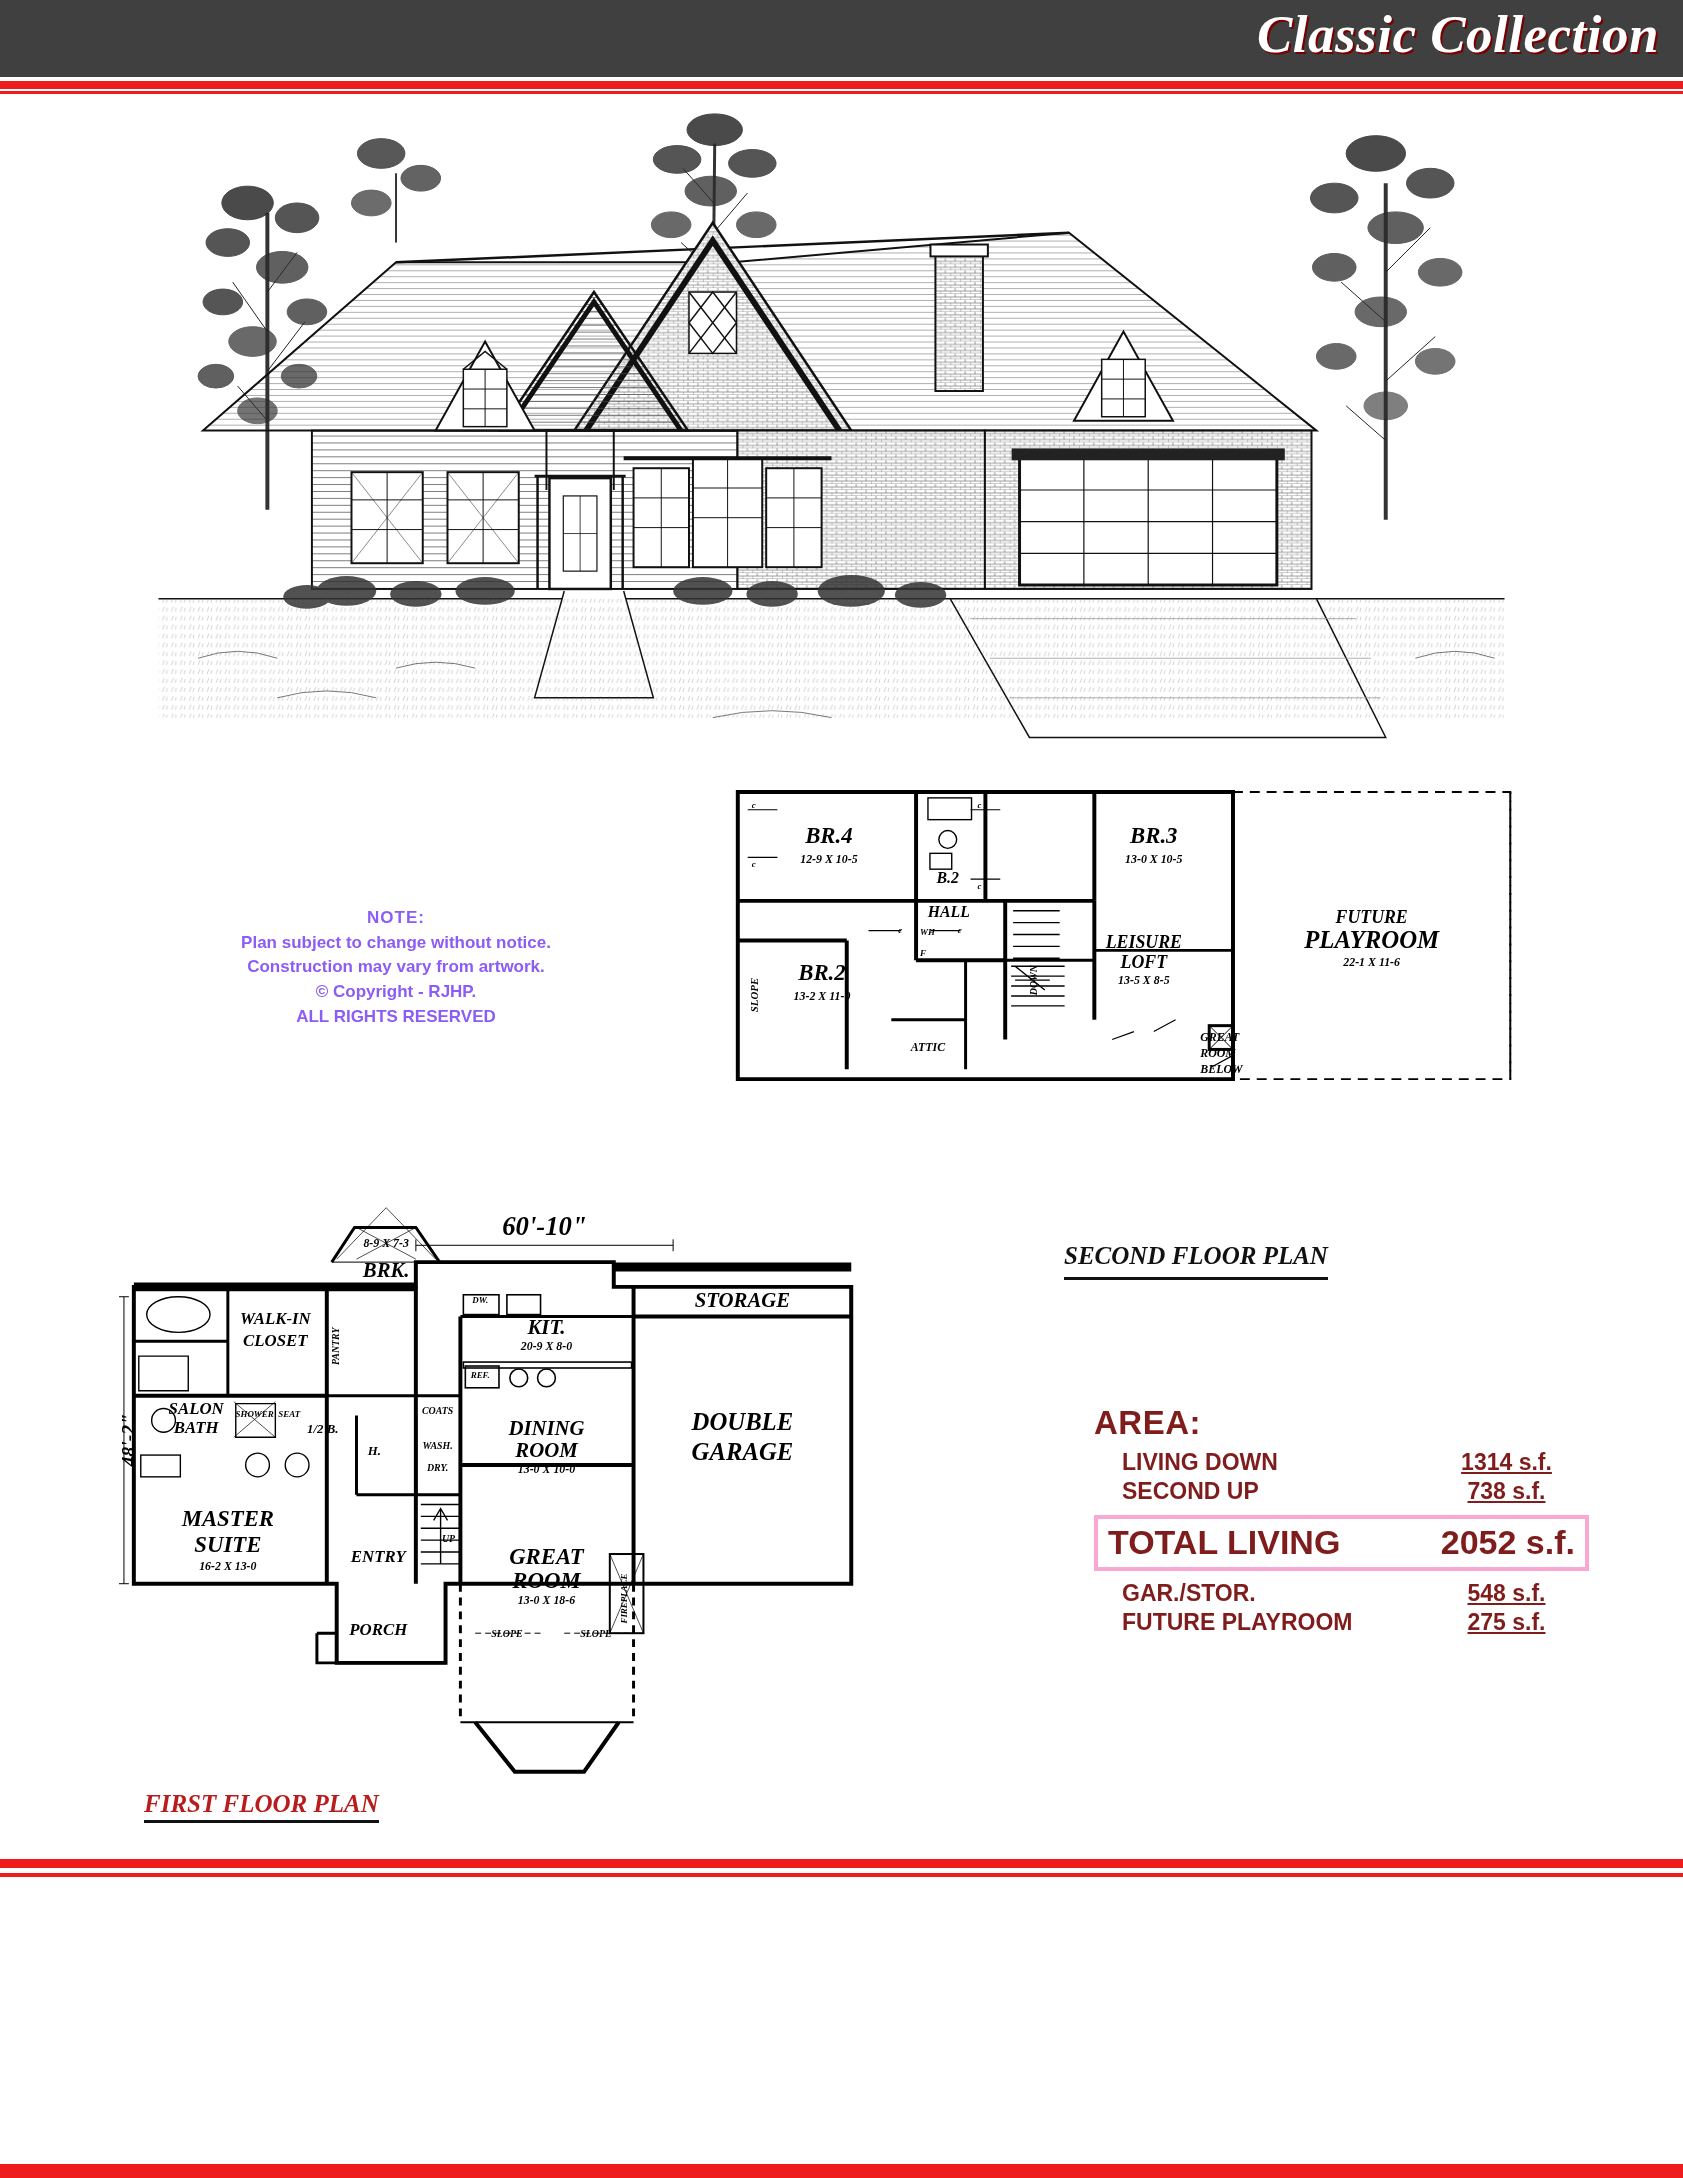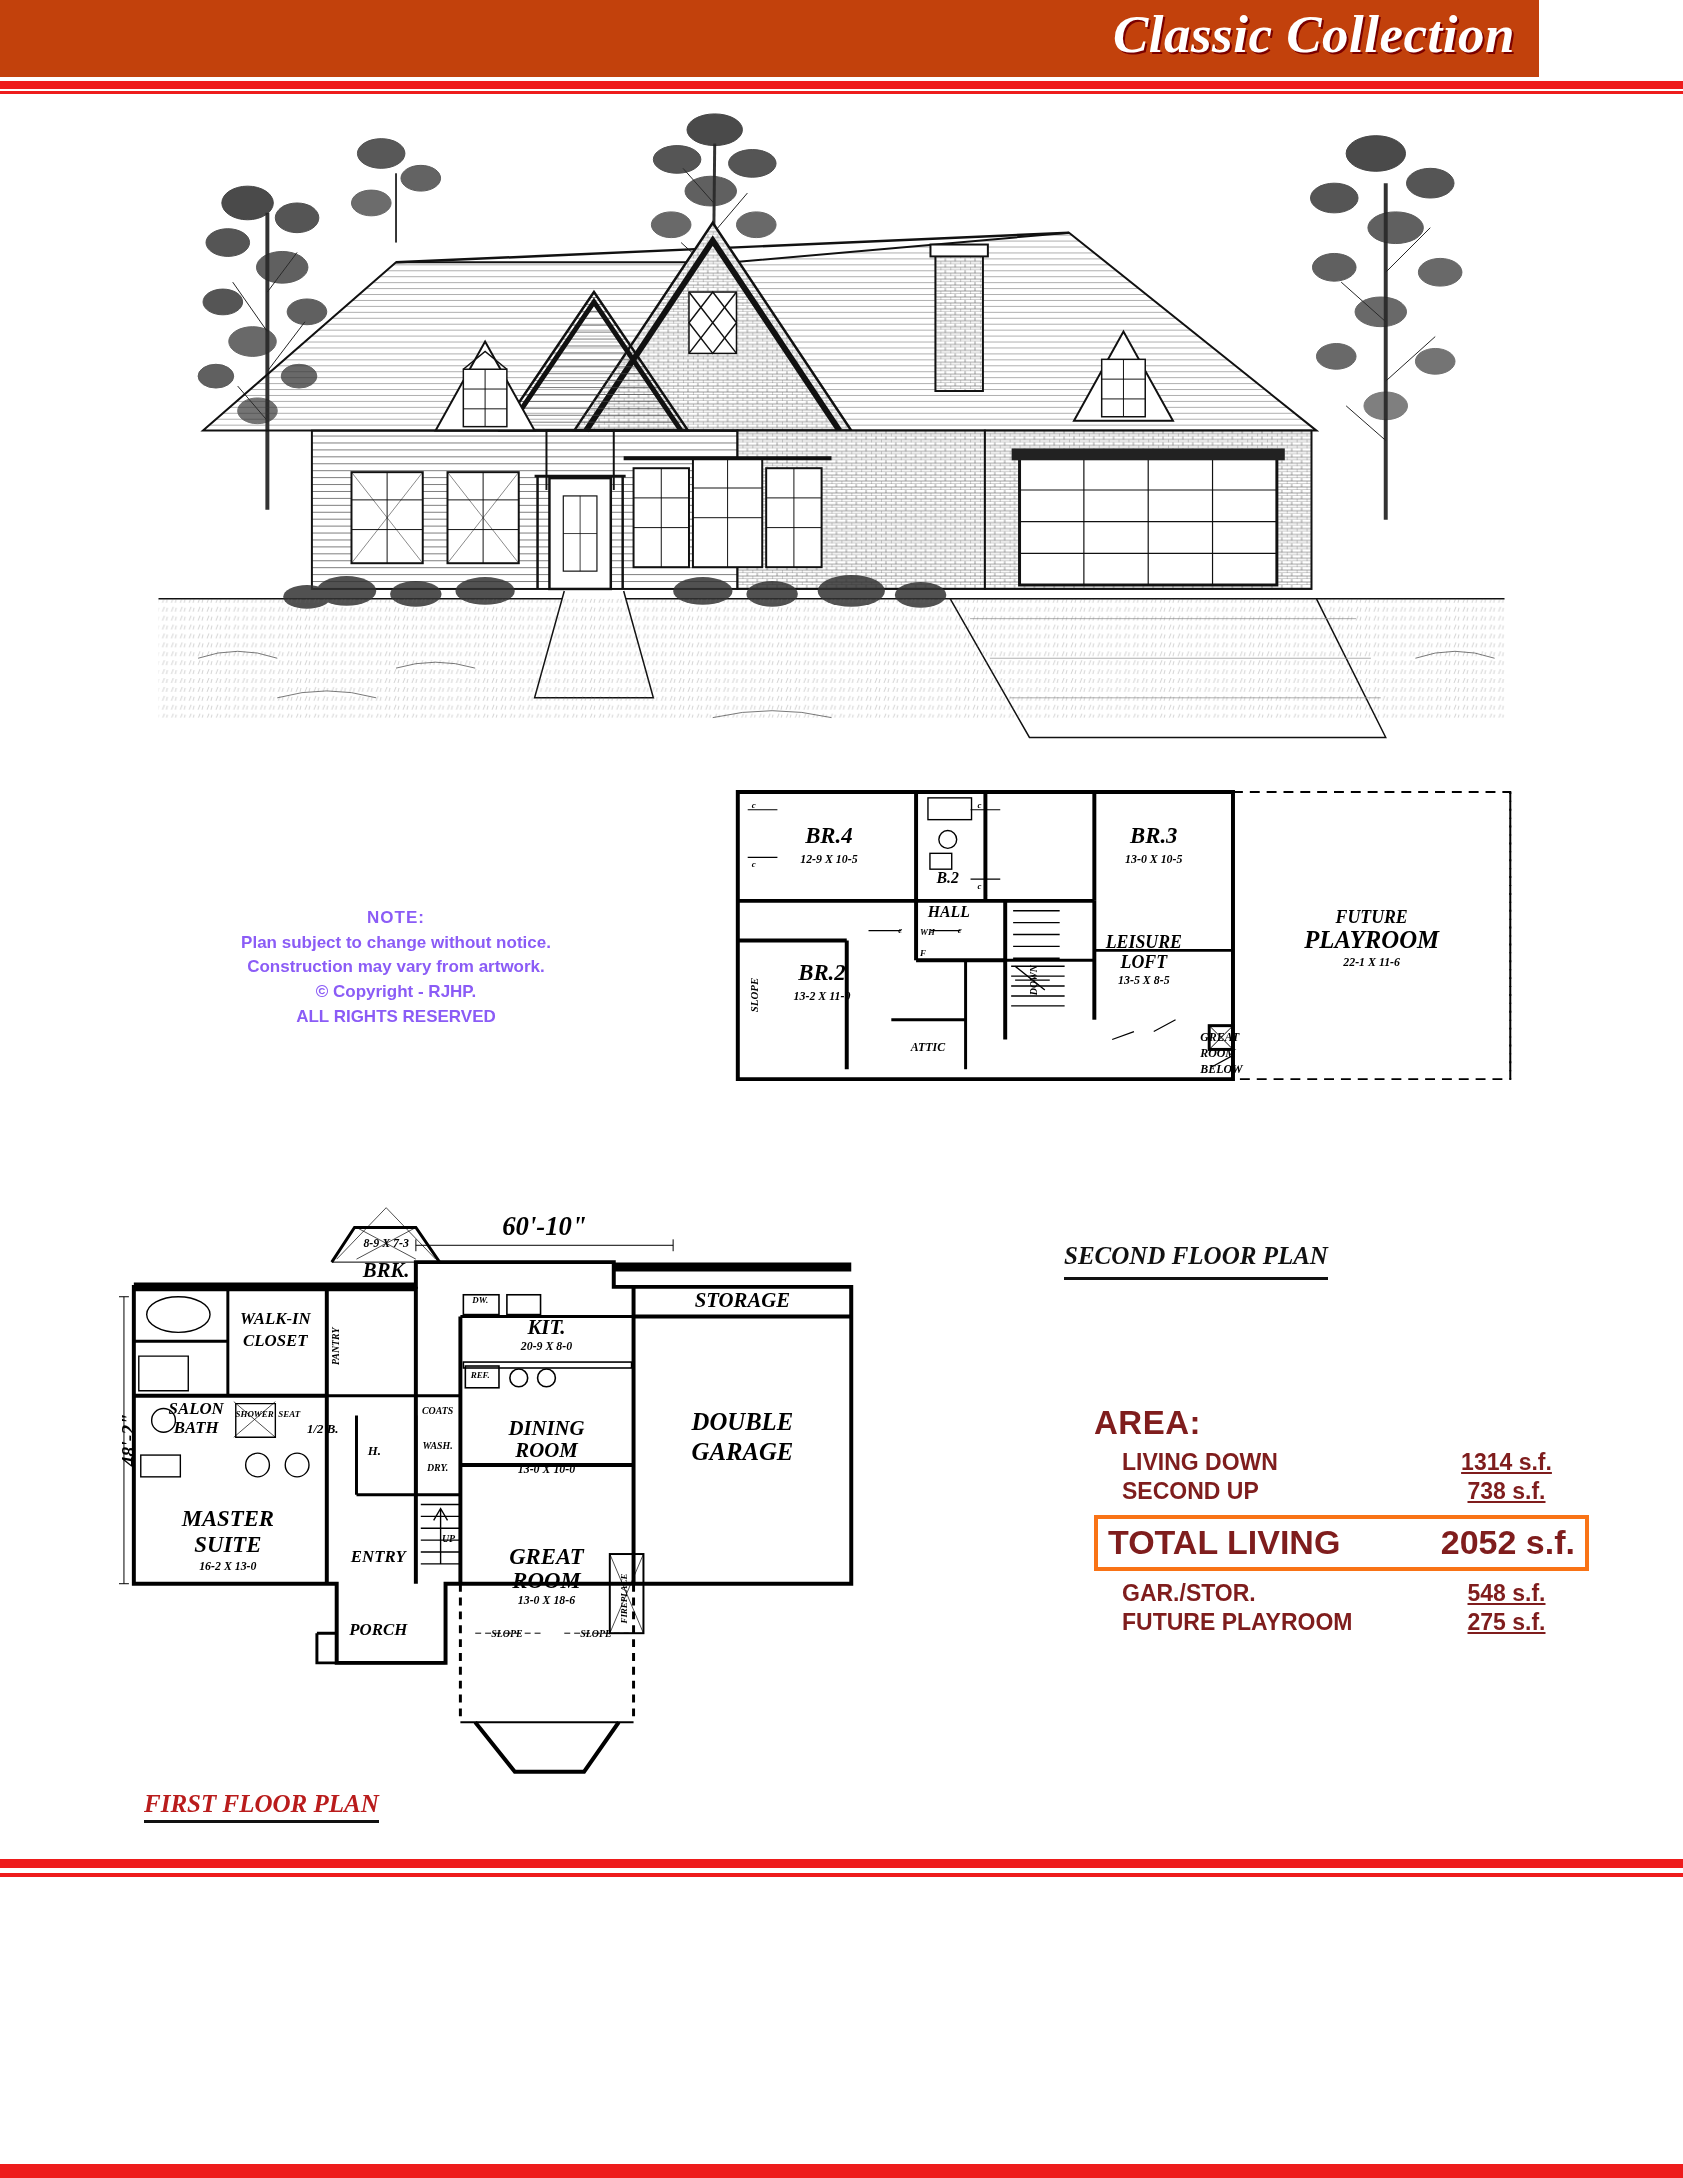--- a/index.html
+++ b/index.html
@@ -5,22 +5,22 @@
   html,body{margin:0;padding:0;}
   body{
     width:1683px;height:2178px;
     background:#ffffff;
     font-family:"Liberation Sans", sans-serif;
     position:relative;
     overflow:hidden;
   }
   
   .header-band{
-    position:absolute;left:0;top:0;width:1539px;height:77px;
-    background:#c2410c;
+    position:absolute;left:0;top:0;width:1683px;height:77px;
+    background:#404040;
     text-decoration:underline;
   }
   .header-band .title{
     position:absolute;right:24px;top:4px;
     font-family:"Liberation Serif", serif;
     font-style:italic;font-weight:bold;
     font-size:53px;color:#ffffff;
     letter-spacing:0.5px;
     text-shadow:2px 2px 0 #7a0000;
   }
@@ -75,21 +75,21 @@
     font-family:"Liberation Sans", sans-serif;
     color:#7f1d1d;
   }
   .area-title{font-size:33px;font-weight:bold;letter-spacing:0.5px;margin-bottom:6px;}
   .area-row{
     display:flex;justify-content:space-between;
     font-size:23px;font-weight:bold;padding:1px 8px 1px 28px;
   }
   .area-row .val{min-width:149px;text-align:center;text-decoration:underline;}
   .total-box{
-    border:4px solid #f97316;margin:9px 0 8px 0;padding:4px 10px 5px 10px;
+    border:4px solid #f9a8d4;margin:9px 0 8px 0;padding:4px 10px 5px 10px;
     display:flex;justify-content:space-between;align-items:center;
   }
   .total-box .lbl{font-size:34px;font-weight:bold;}
   .total-box .val{font-size:34px;font-weight:bold;margin-left:29px;}
 
   
   .footer-rule-top{position:absolute;left:0;top:1859px;width:1683px;height:9px;background:#ee1c1c;}
   .footer-rule-top2{position:absolute;left:0;top:1873px;width:1683px;height:4px;background:#ee1c1c;}
   .footer{
     position:absolute;left:0;top:1881px;width:1683px;height:297px;background:#ffffff;

